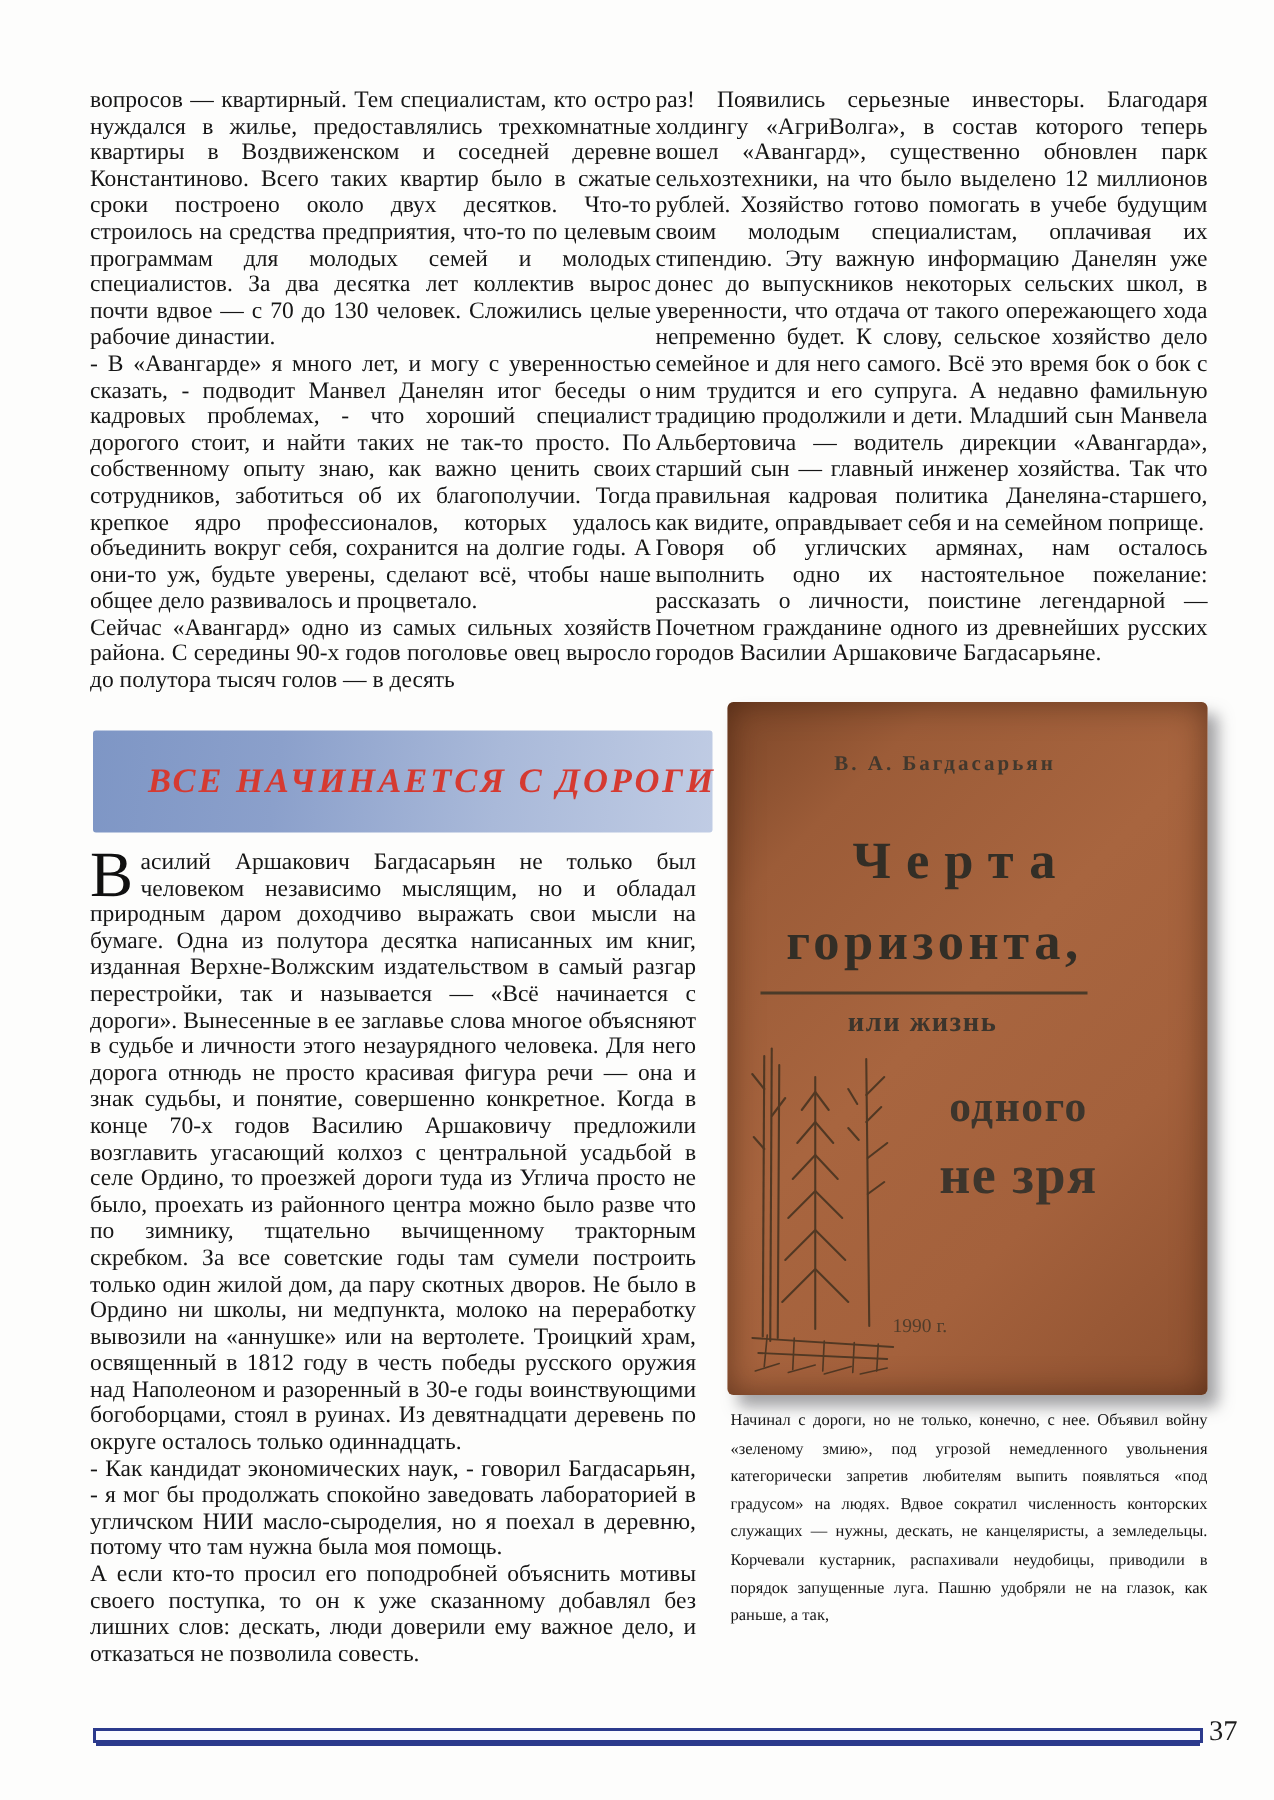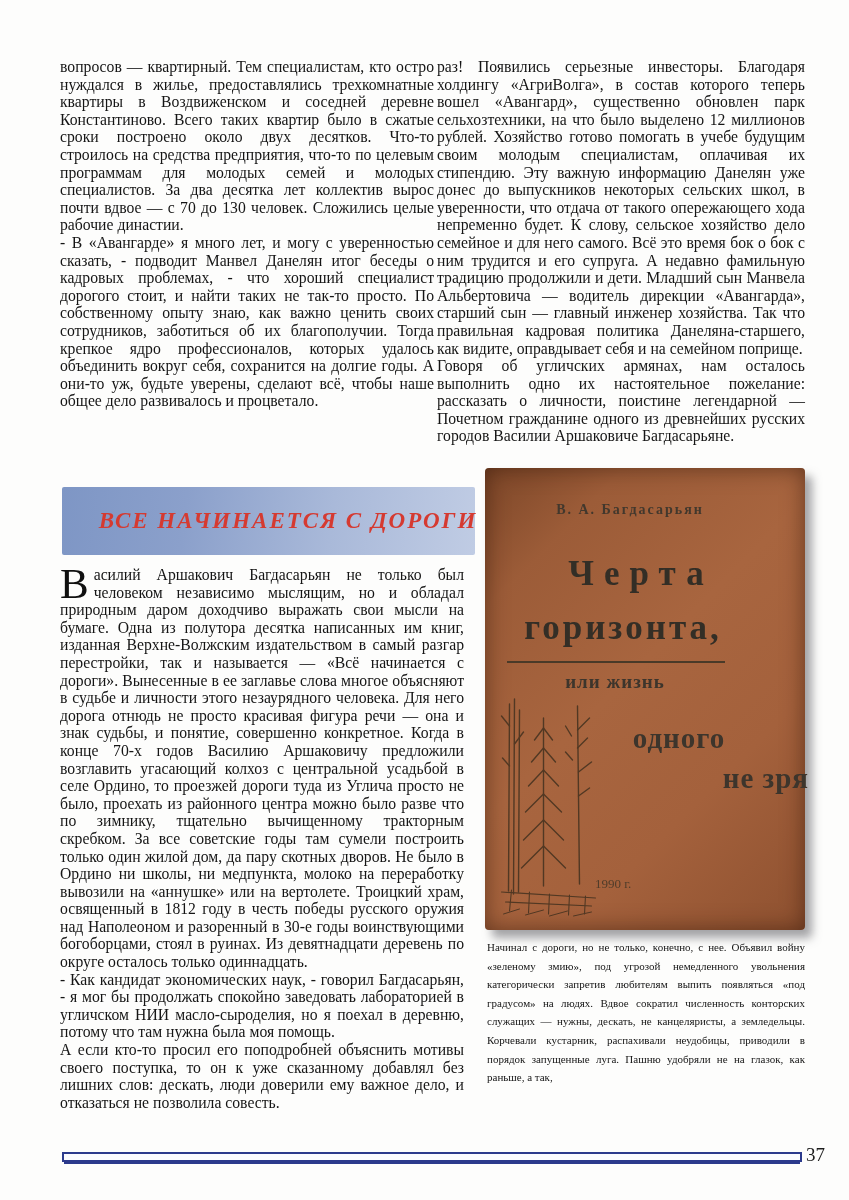--- a/index.html
+++ b/index.html
@@ -39,37 +39,38 @@
   .cover *{position:absolute;}
   .cover-author{left:0;width:100%;top:34px;text-align:center;transform:translateX(-15px);
     font-weight:bold;font-size:14px;letter-spacing:2px;color:#42382d;}
   .cover-title1{left:18px;width:100%;top:86px;text-align:center;transform:translateX(-22px);
     font-weight:bold;font-size:35px;letter-spacing:10px;color:#332e26;}
   .cover-title2{left:0;width:100%;top:140px;text-align:center;transform:translateX(-22px);
     font-weight:bold;font-size:35px;letter-spacing:3px;color:#332e26;}
   .cover-rule{left:22px;width:218px;top:193px;height:2px;background:#4a3a28;}
   .cover-sub1{left:0;width:260px;top:203px;text-align:center;font-weight:bold;font-size:19px;letter-spacing:1px;}
   .cover-sub2{left:64px;width:260px;top:254px;text-align:center;font-weight:bold;font-size:29px;letter-spacing:1px;}
-  .cover-sub3{left:64px;width:260px;top:294px;text-align:right;font-weight:bold;font-size:29px;letter-spacing:1px;}
+  .cover-sub3{left:64px;width:260px;top:294px;text-align:center;font-weight:bold;font-size:36px;letter-spacing:1px;}
   .cover-year{left:110px;width:160px;top:408px;font-size:13px;color:#503c2a;}
   .cover-tree{left:12px;top:228px;width:105px;height:225px;opacity:.85;}
 
   .footer-rule{
     position:absolute;left:62px;top:1152px;width:736px;height:6px;
     border:2px solid #2c3a8c;background:#fbfbfe;
     box-shadow:0 4px 0 -2px #2c3a8c;
   }
   .page-num{position:absolute;left:806px;top:1144px;font-size:19px;color:#1c1c1c;}
 </style>
 </head>
 <body>
 
 <div class="col col-tl">
   <p>вопросов — квартирный. Тем специалистам, кто остро нуждался в жилье, предоставлялись трехкомнатные квартиры в Воздвиженском и соседней деревне Константиново. Всего таких квартир было в сжатые сроки построено около двух десятков. Что-то строилось на средства предприятия, что-то по целевым программам для молодых семей и молодых специалистов. За два десятка лет коллектив вырос почти вдвое — с 70 до 130 человек. Сложились целые рабочие династии.</p>
   <p>- В «Авангарде» я много лет, и могу с уверенностью сказать, - подводит Манвел Данелян итог беседы о кадровых проблемах, - что хороший специалист дорогого стоит, и найти таких не так-то просто. По собственному опыту знаю, как важно ценить своих сотрудников, заботиться об их благополучии. Тогда крепкое ядро профессионалов, которых удалось объединить вокруг себя, сохранится на долгие годы. А они-то уж, будьте уверены, сделают всё, чтобы наше общее дело развивалось и процветало.</p>
+  <p>Сейчас «Авангард» одно из самых сильных хозяйств района. С середины 90-х годов поголовье овец выросло до полутора тысяч голов — в десять</p>
 </div>
 
 <div class="col col-tr">
   <p>раз! Появились серьезные инвесторы. Благодаря холдингу «АгриВолга», в состав которого теперь вошел «Авангард», существенно обновлен парк сельхозтехники, на что было выделено 12 миллионов рублей. Хозяйство готово помогать в учебе будущим своим молодым специалистам, оплачивая их стипендию. Эту важную информацию Данелян уже донес до выпускников некоторых сельских школ, в уверенности, что отдача от такого опережающего хода непременно будет. К слову, сельское хозяйство дело семейное и для него самого. Всё это время бок о бок с ним трудится и его супруга. А недавно фамильную традицию продолжили и дети. Младший сын Манвела Альбертовича — водитель дирекции «Авангарда», старший сын — главный инженер хозяйства. Так что правильная кадровая политика Данеляна-старшего, как видите, оправдывает себя и на семейном поприще.</p>
   <p>Говоря об угличских армянах, нам осталось выполнить одно их настоятельное пожелание: рассказать о личности, поистине легендарной — Почетном гражданине одного из древнейших  русских городов Василии Аршаковиче Багдасарьяне.</p>
 </div>
 
 <div class="banner">
   <span class="banner-title">ВСЕ НАЧИНАЕТСЯ С ДОРОГИ</span>
 </div>

